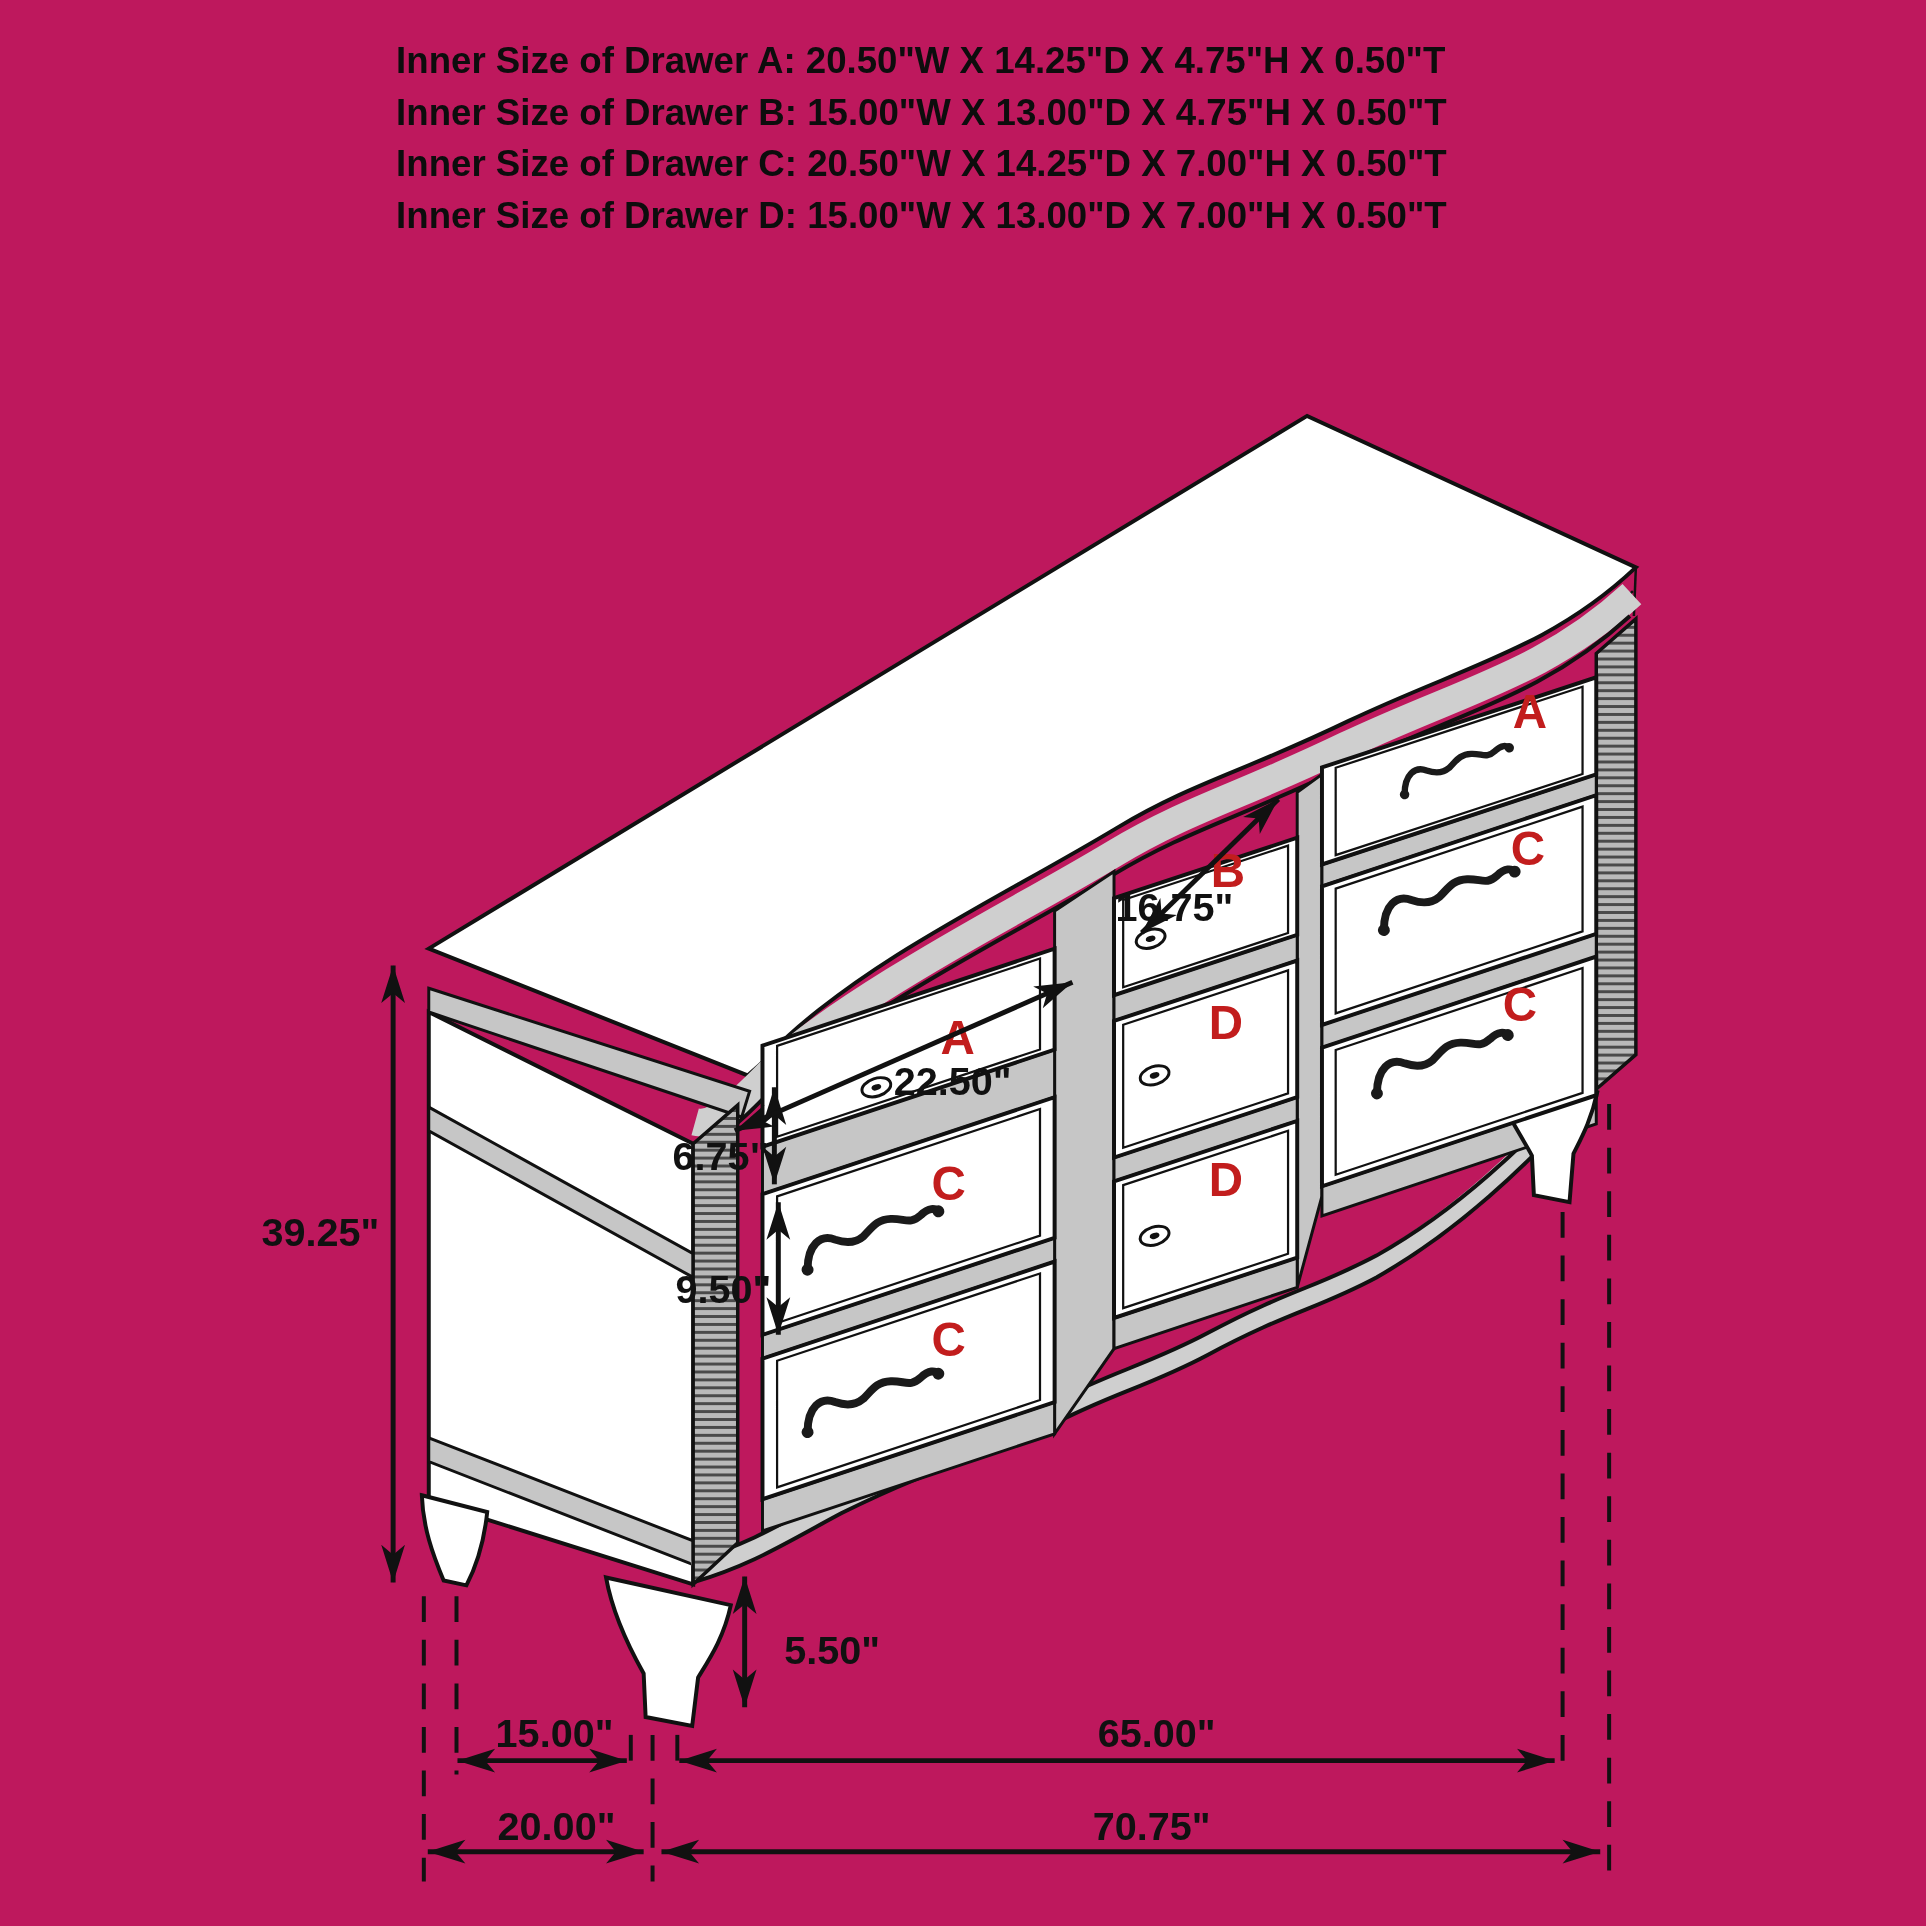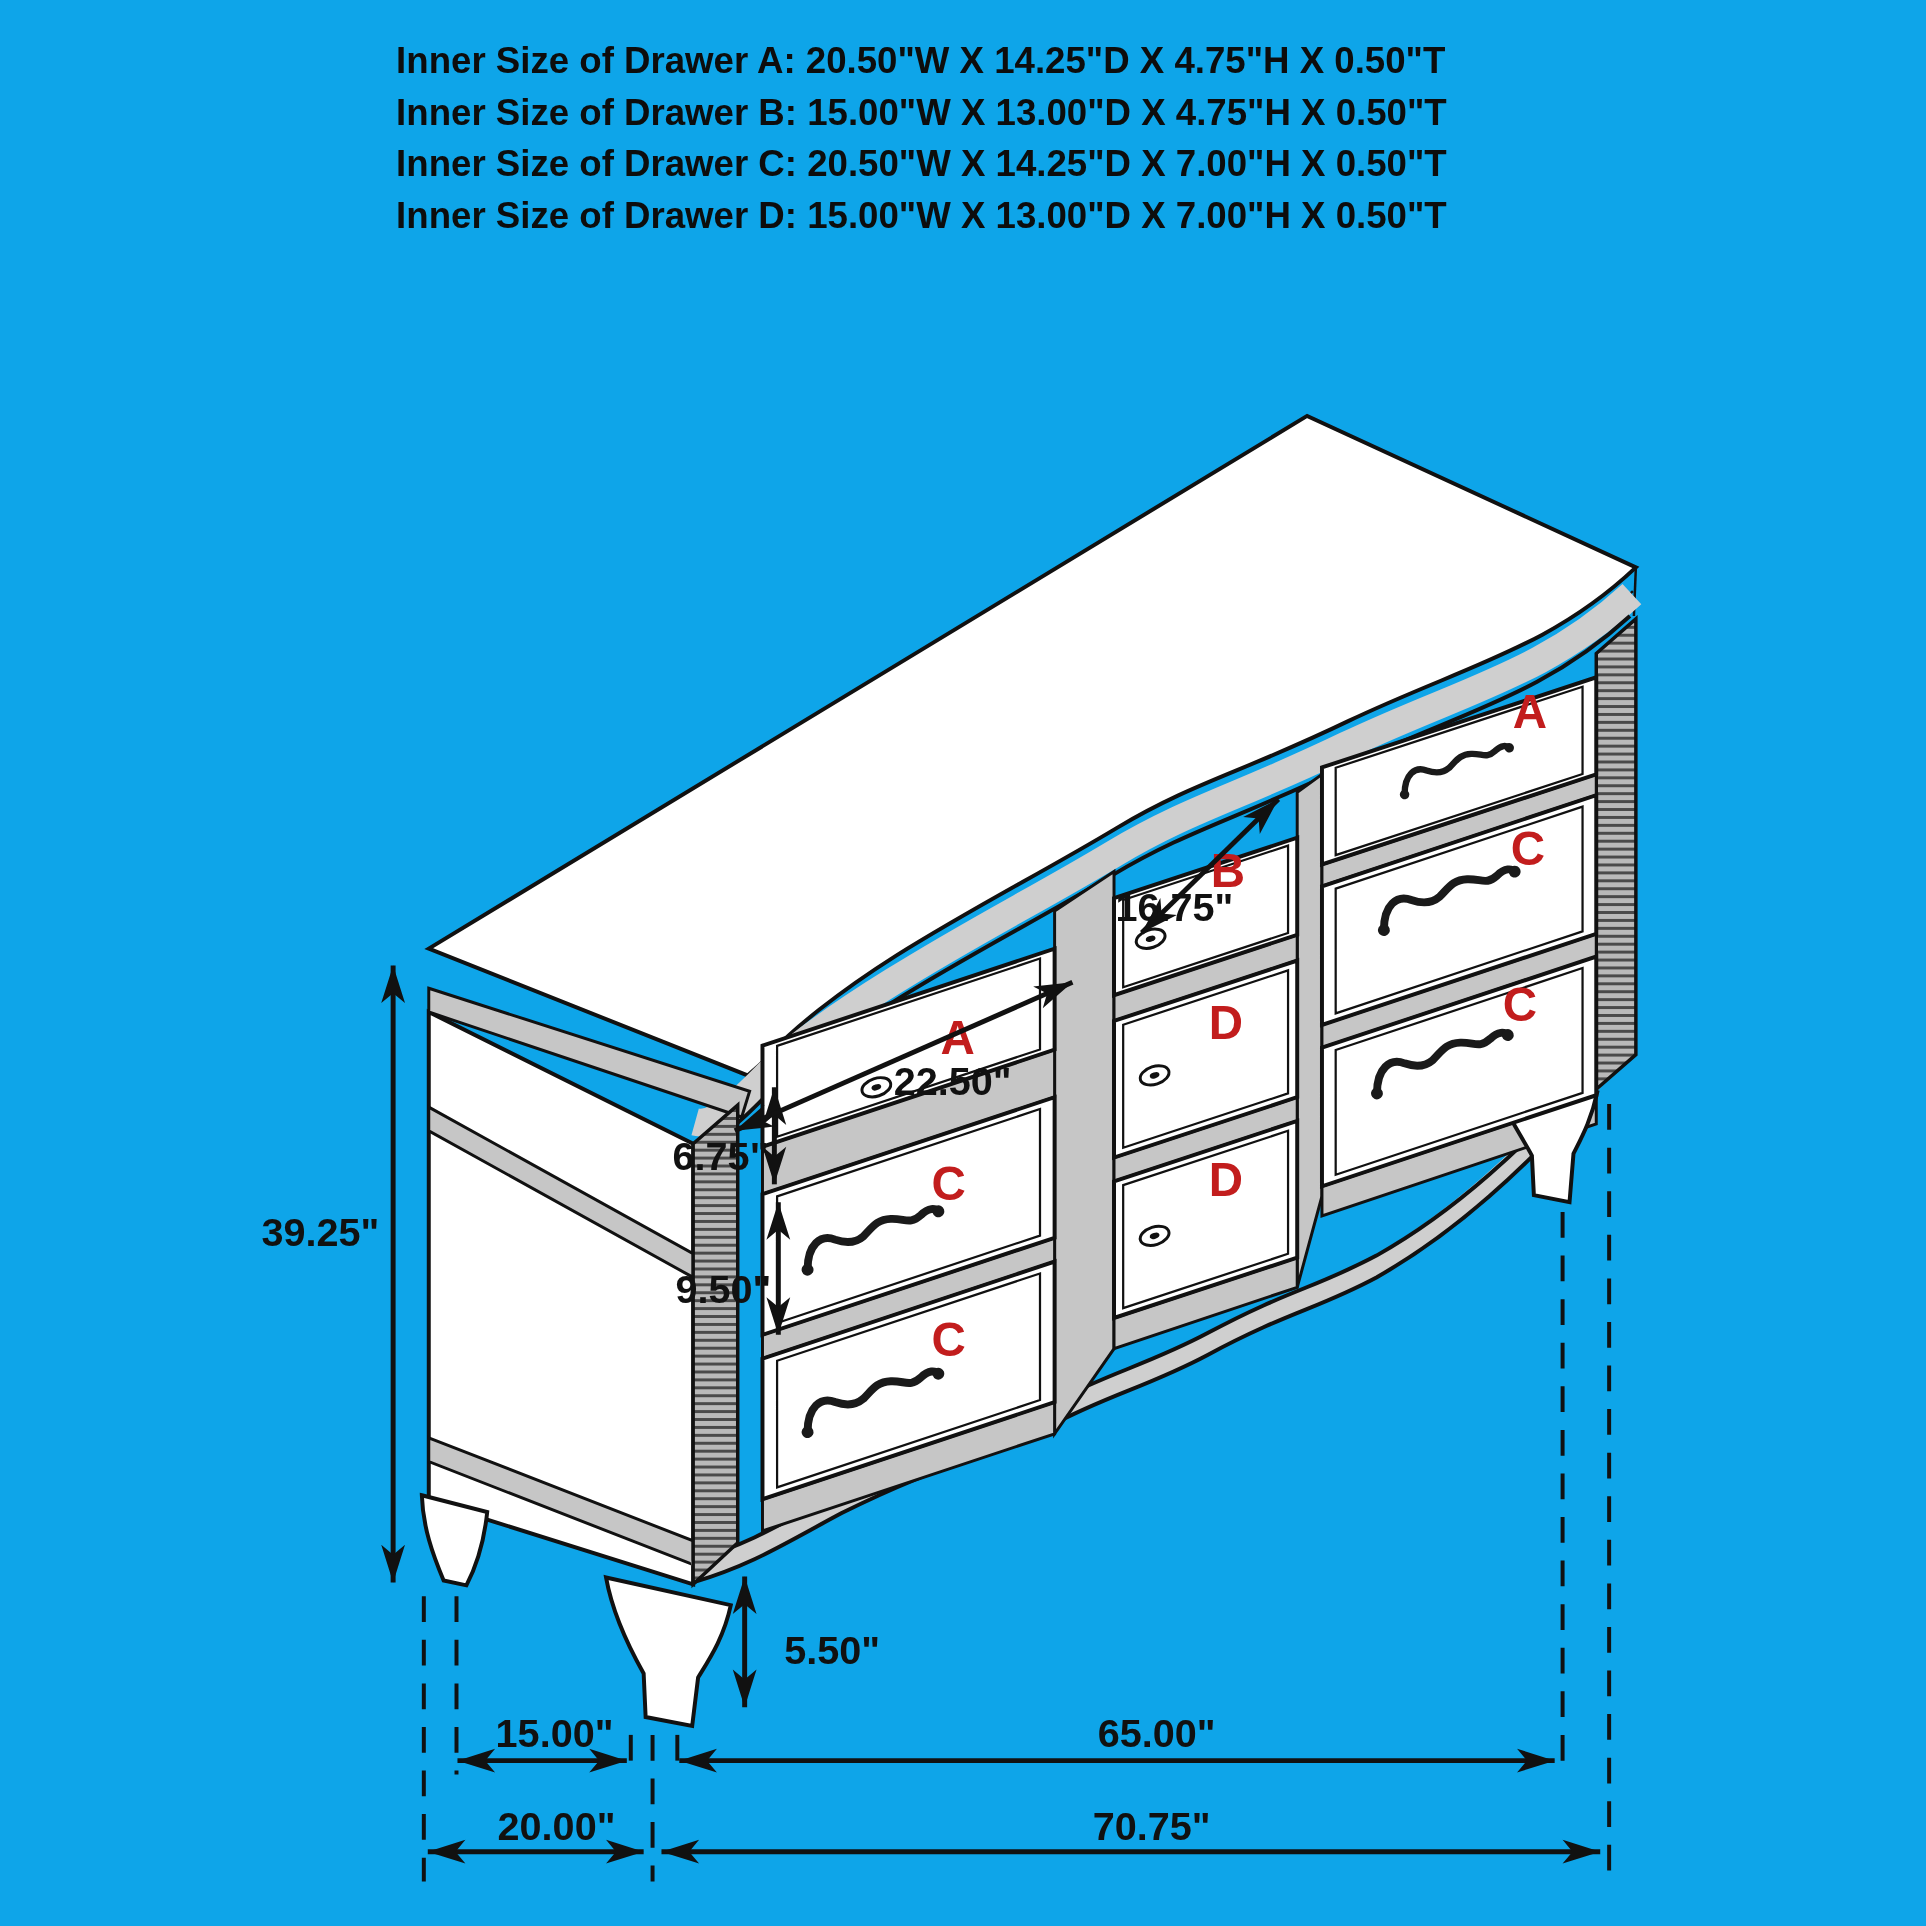--- a/index.html
+++ b/index.html
@@ -1,16 +1,16 @@
 <!DOCTYPE html>
 <html><head>
 <meta charset="utf-8">
 <style>
   html,body{margin:0;padding:0;background:#ffffff;}
-  .page{position:relative;width:1927px;height:1927px;background:#0ea5e9;overflow:hidden;
+  .page{position:relative;width:1927px;height:1927px;background:#be185d;overflow:hidden;
         font-family:"Liberation Sans", sans-serif;}
   svg{display:block}
   .hdr{font-family:"Liberation Sans",sans-serif;font-weight:700;font-size:37px;fill:#0d0d0d;}
   .dim{font-family:"Liberation Sans",sans-serif;font-weight:700;font-size:40px;fill:#111111;}
   .lbl{font-family:"Liberation Sans",sans-serif;font-weight:700;font-size:48px;fill:#c21d1d;}
   .ln{stroke:#111;stroke-width:4;fill:none;}
   .thin{stroke:#111;stroke-width:2.5;fill:none;}
   .white{fill:#ffffff;stroke:#111;stroke-width:4;}
   .gray{fill:#c6c6c6;stroke:#111;stroke-width:3;}
   .dimln{stroke:#111;stroke-width:5;fill:none;}

